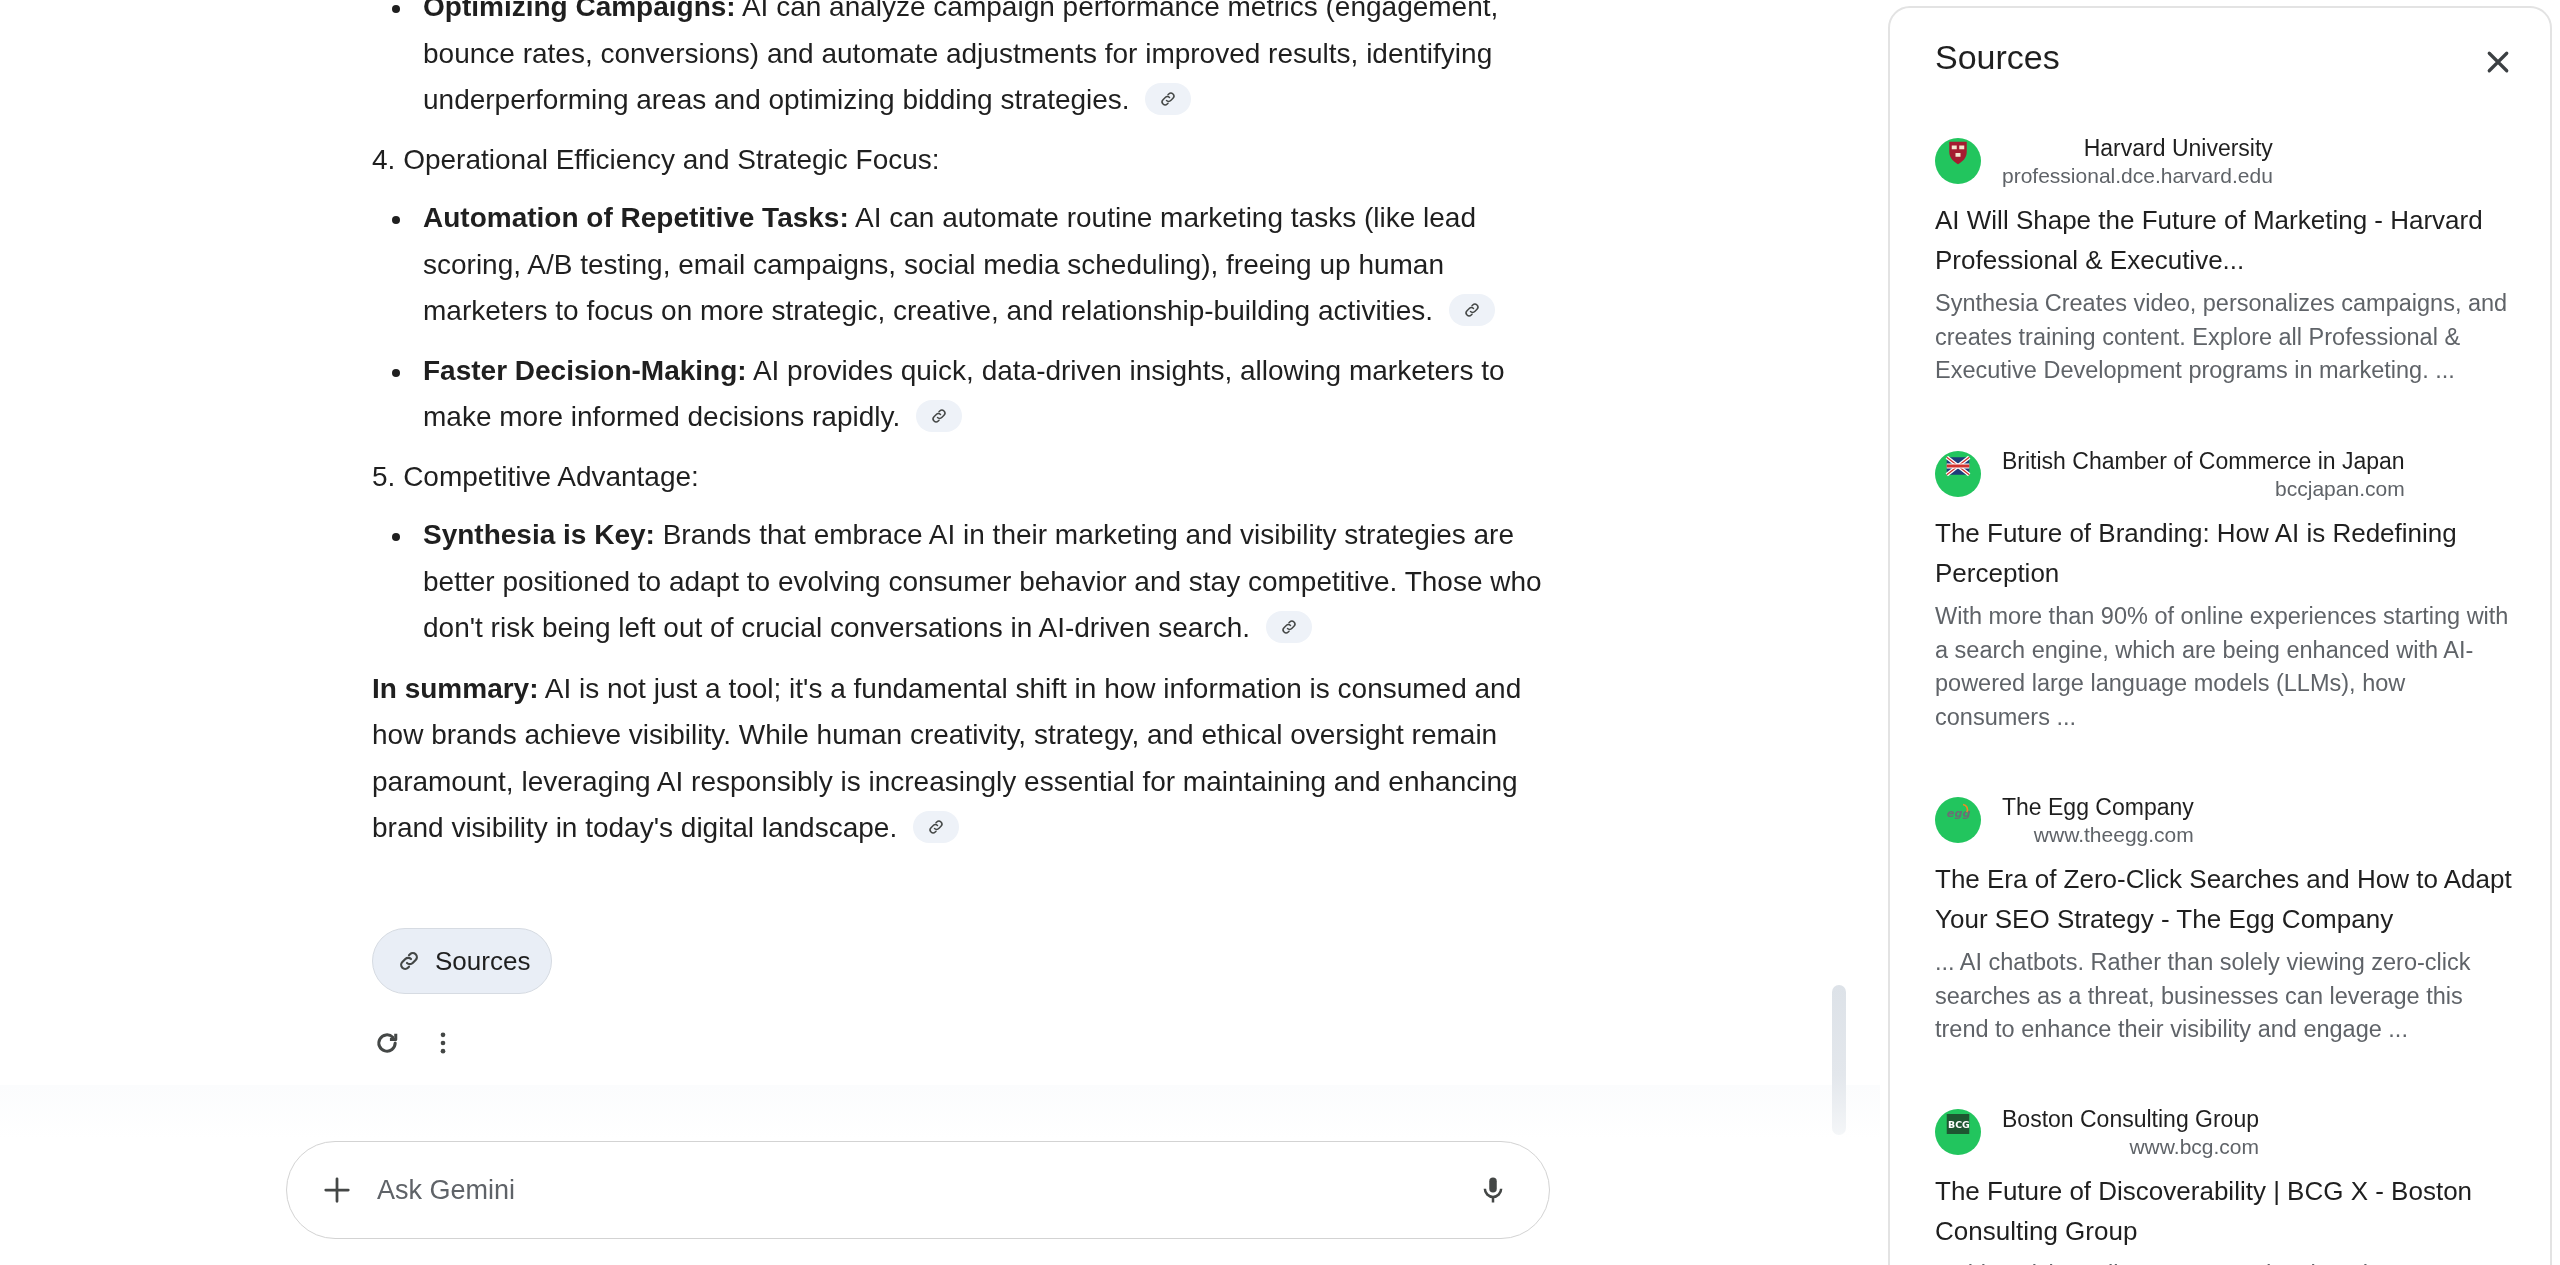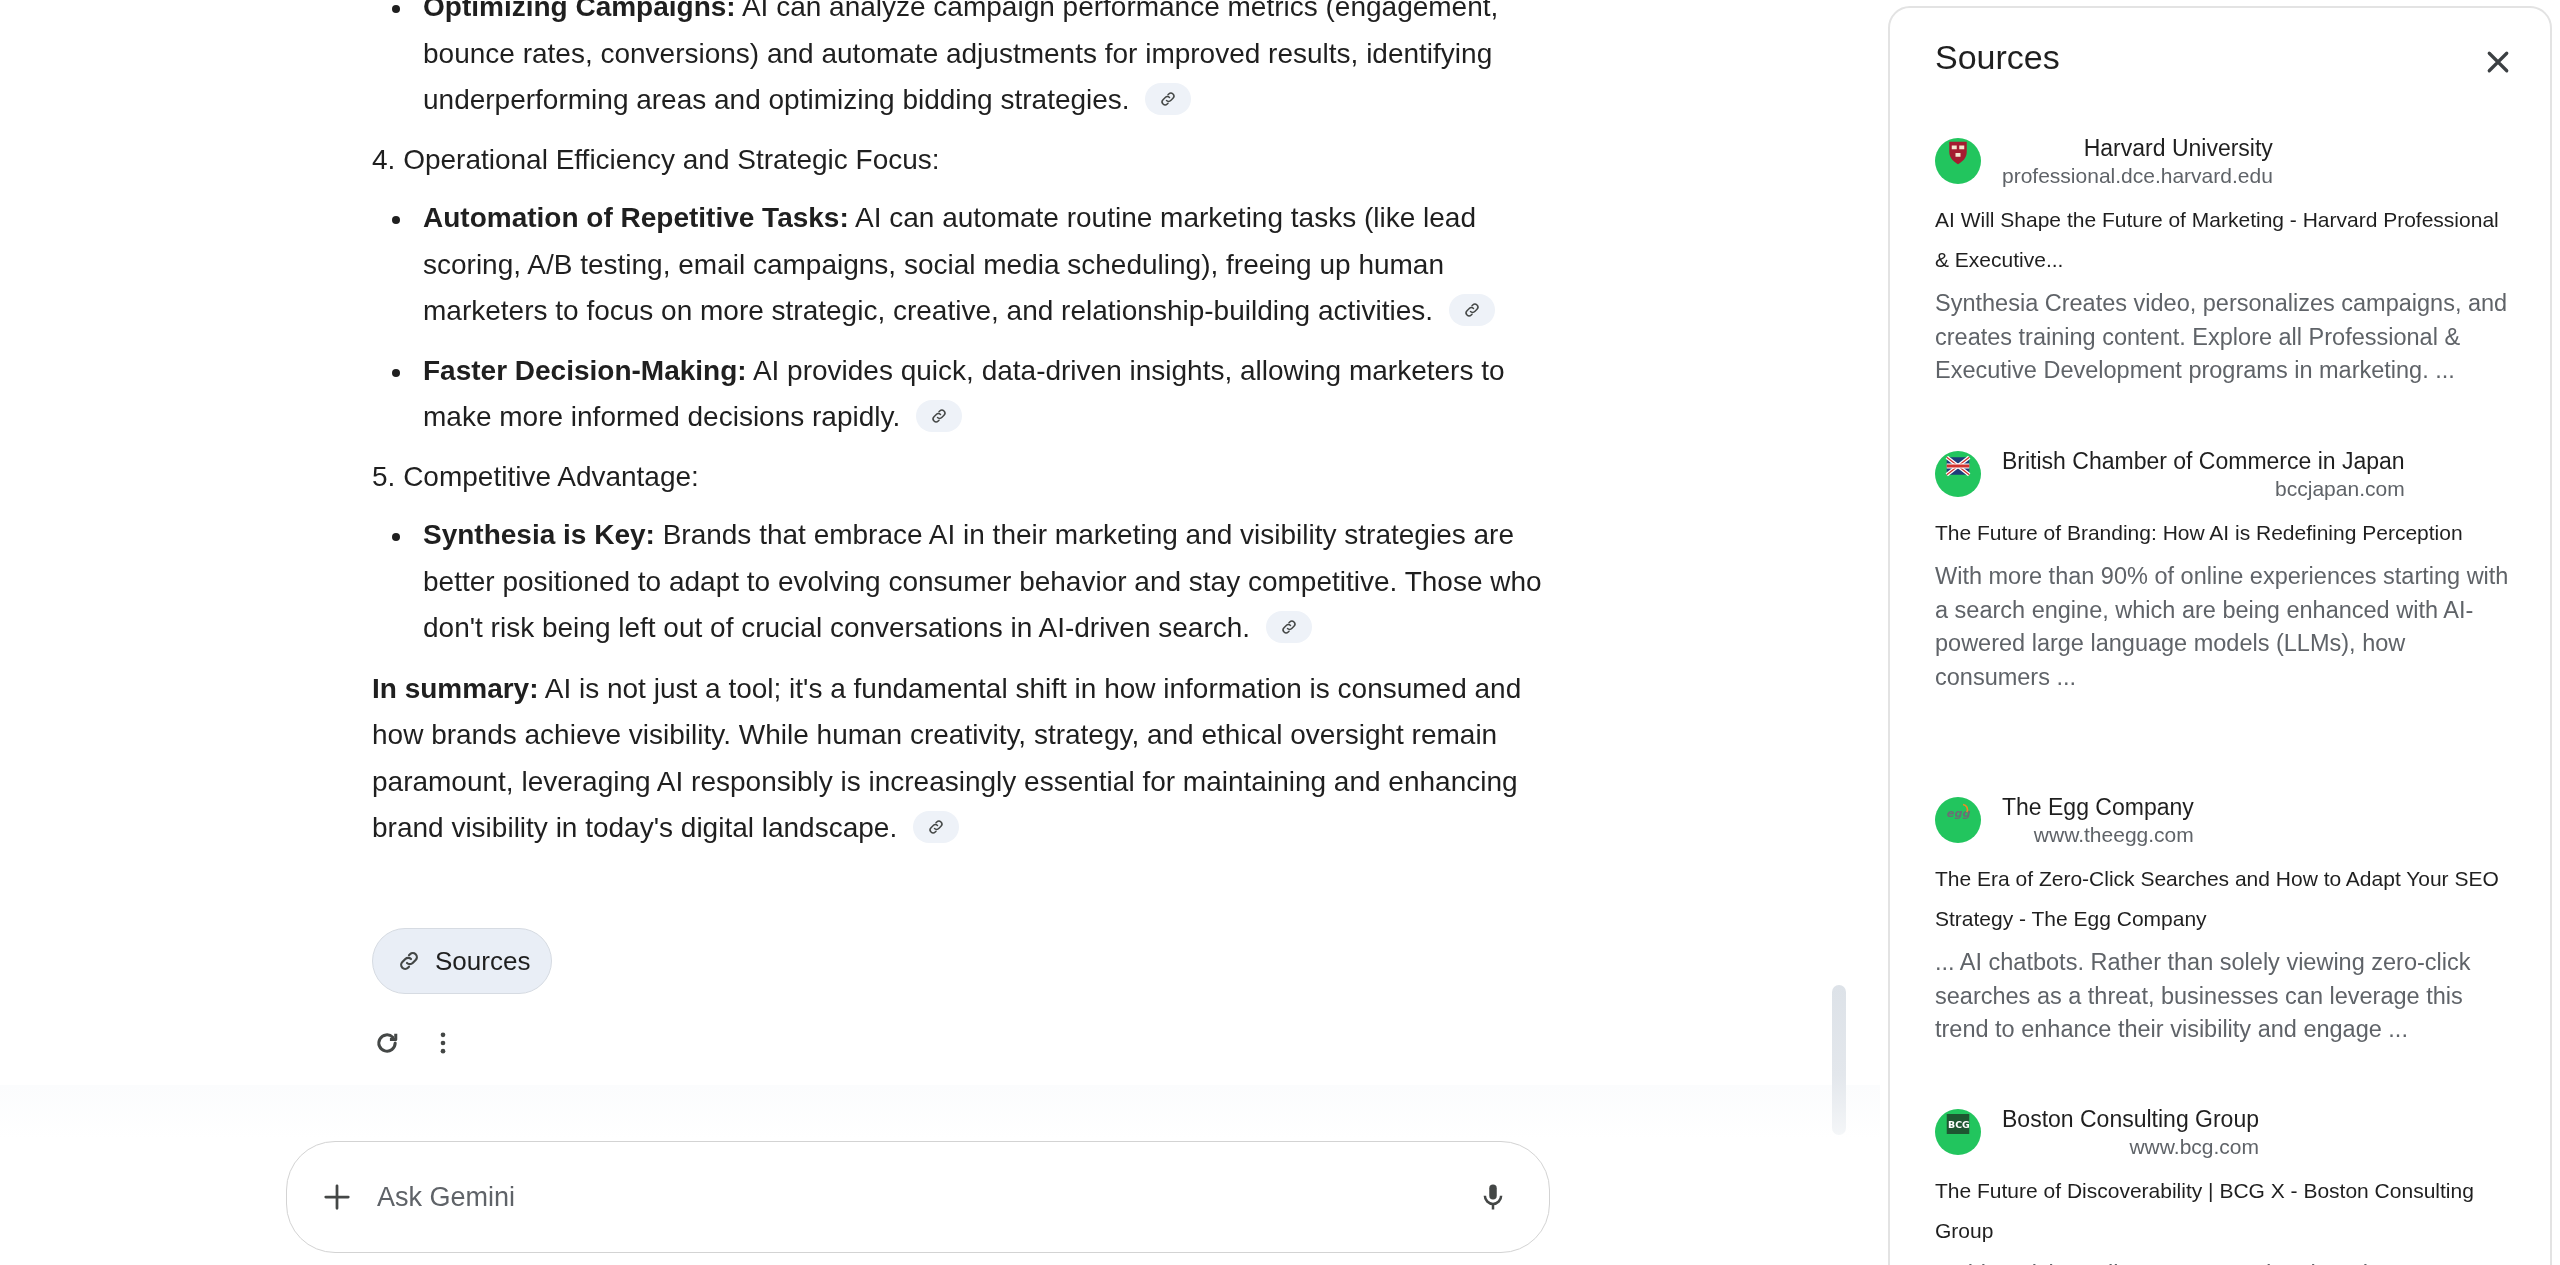--- a/index.html
+++ b/index.html
@@ -50,21 +50,21 @@
 
     .action-row { position: absolute; left: 372px; top: 1028px; display: flex; gap: 26px; align-items: center; }
     .icon-btn { width: 30px; height: 30px; display: flex; align-items: center; justify-content: center; cursor: pointer; }
     .icon-btn svg { width: 28px; height: 28px; }
 
     .fade {
       position: absolute; left: 0; top: 1085px; width: 1880px; height: 180px;
       background: linear-gradient(#fbfcfd, #ffffff 30%);
     }
     .input-box {
-      position: absolute; left: 286px; top: 1141px; width: 1264px; height: 112px;
+      position: absolute; left: 286px; top: 1141px; width: 1264px; height: 98px;
       border: 1.5px solid #d3d3d3; border-radius: 49px; background: #ffffff;
       display: flex; align-items: center; padding: 0 36px 0 30px;
     }
     .input-box .plus { width: 40px; height: 40px; display: flex; align-items: center; justify-content: center; cursor: pointer; }
     .input-box input {
       flex: 1; border: none; outline: none; background: transparent;
       font-family: "Liberation Sans", "DejaVu Sans", sans-serif;
       font-size: 27px; color: #444746; margin-left: 20px;
     }
     .input-box input::placeholder { color: #5f6368; }
@@ -93,21 +93,21 @@
     .src-head { display: flex; align-items: flex-start; height: 60px; }
     .favicon {
       width: 46px; height: 46px; border-radius: 50%; background: #22c55e;
       display: flex; align-items: flex-start; justify-content: center; margin-top: 4px; flex: none;
     }
     .favicon svg { width: 30px; height: 30px; }
     .src-meta { margin-left: 21px; text-align: right; }
     .src-name { font-size: 23px; color: #1f1f1f; line-height: 28px; }
     .src-domain { font-size: 21px; color: #5f6368; line-height: 28px; }
     .src-title {
-      font-size: 21px; line-height: 40px; color: #1f1f1f; margin-top: 6px; cursor: pointer;
+      font-size: 26px; line-height: 40px; color: #1f1f1f; margin-top: 6px; cursor: pointer;
     }
     .src-snippet {
       font-size: 23.5px; line-height: 33.5px; color: #5f6368; margin-top: 7px;
     }
   </style>
 </head>
 <body>
 
 <div class="app">
 

